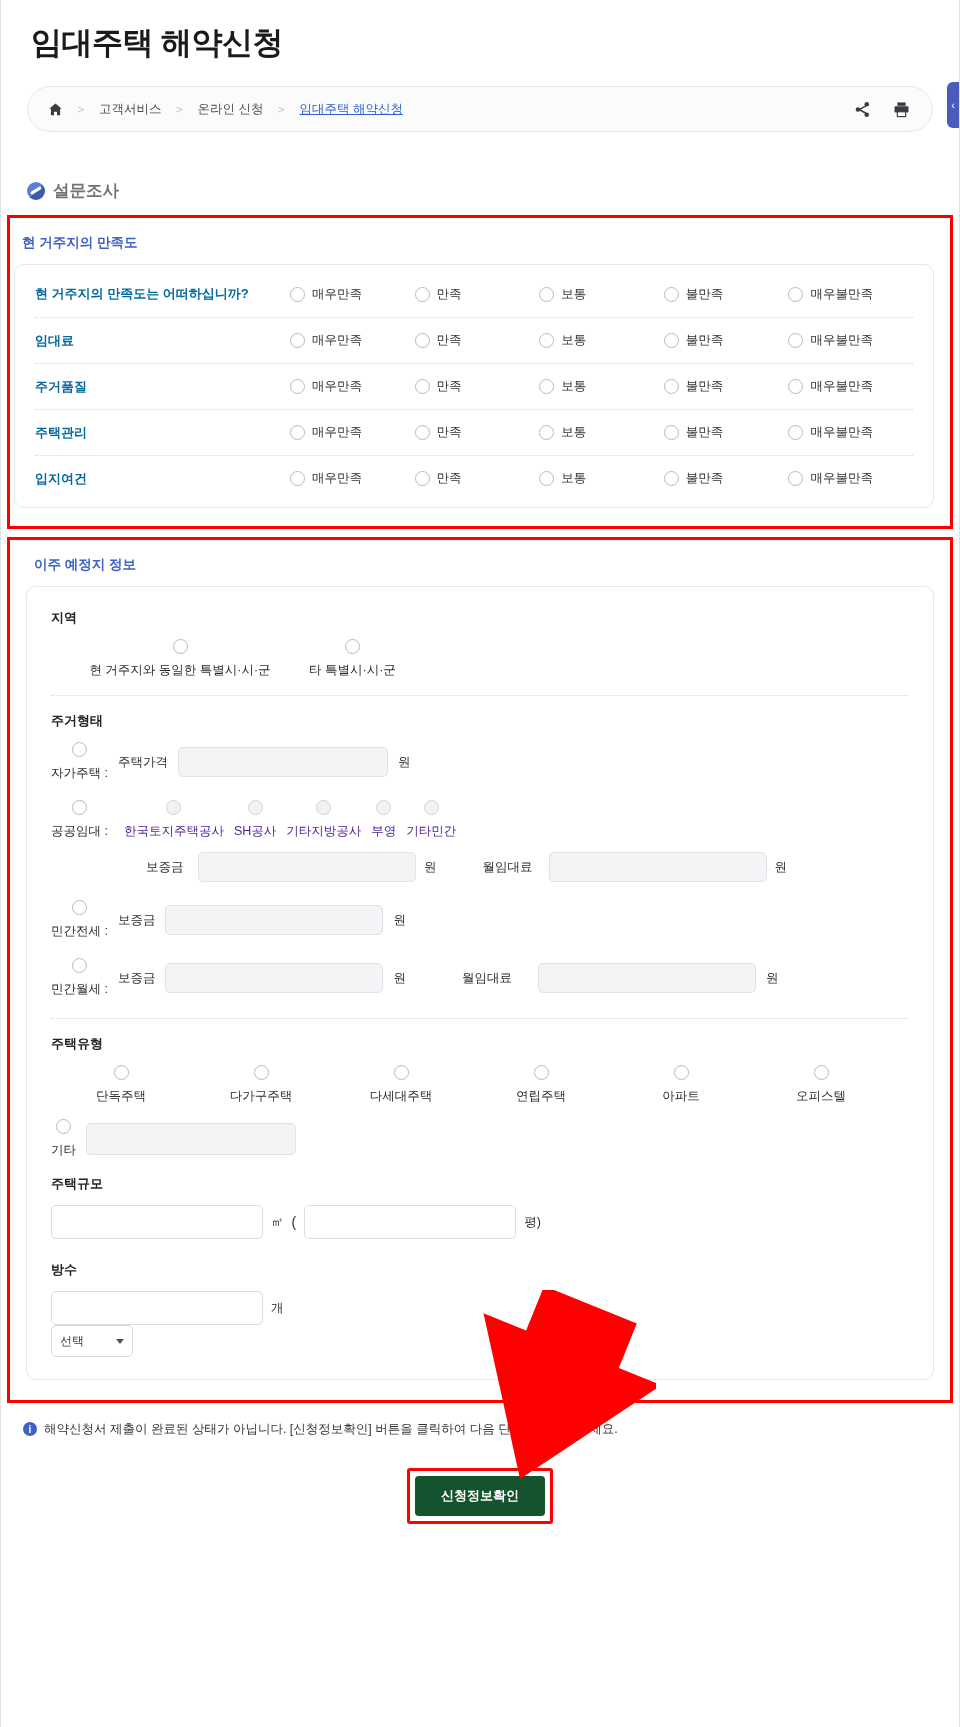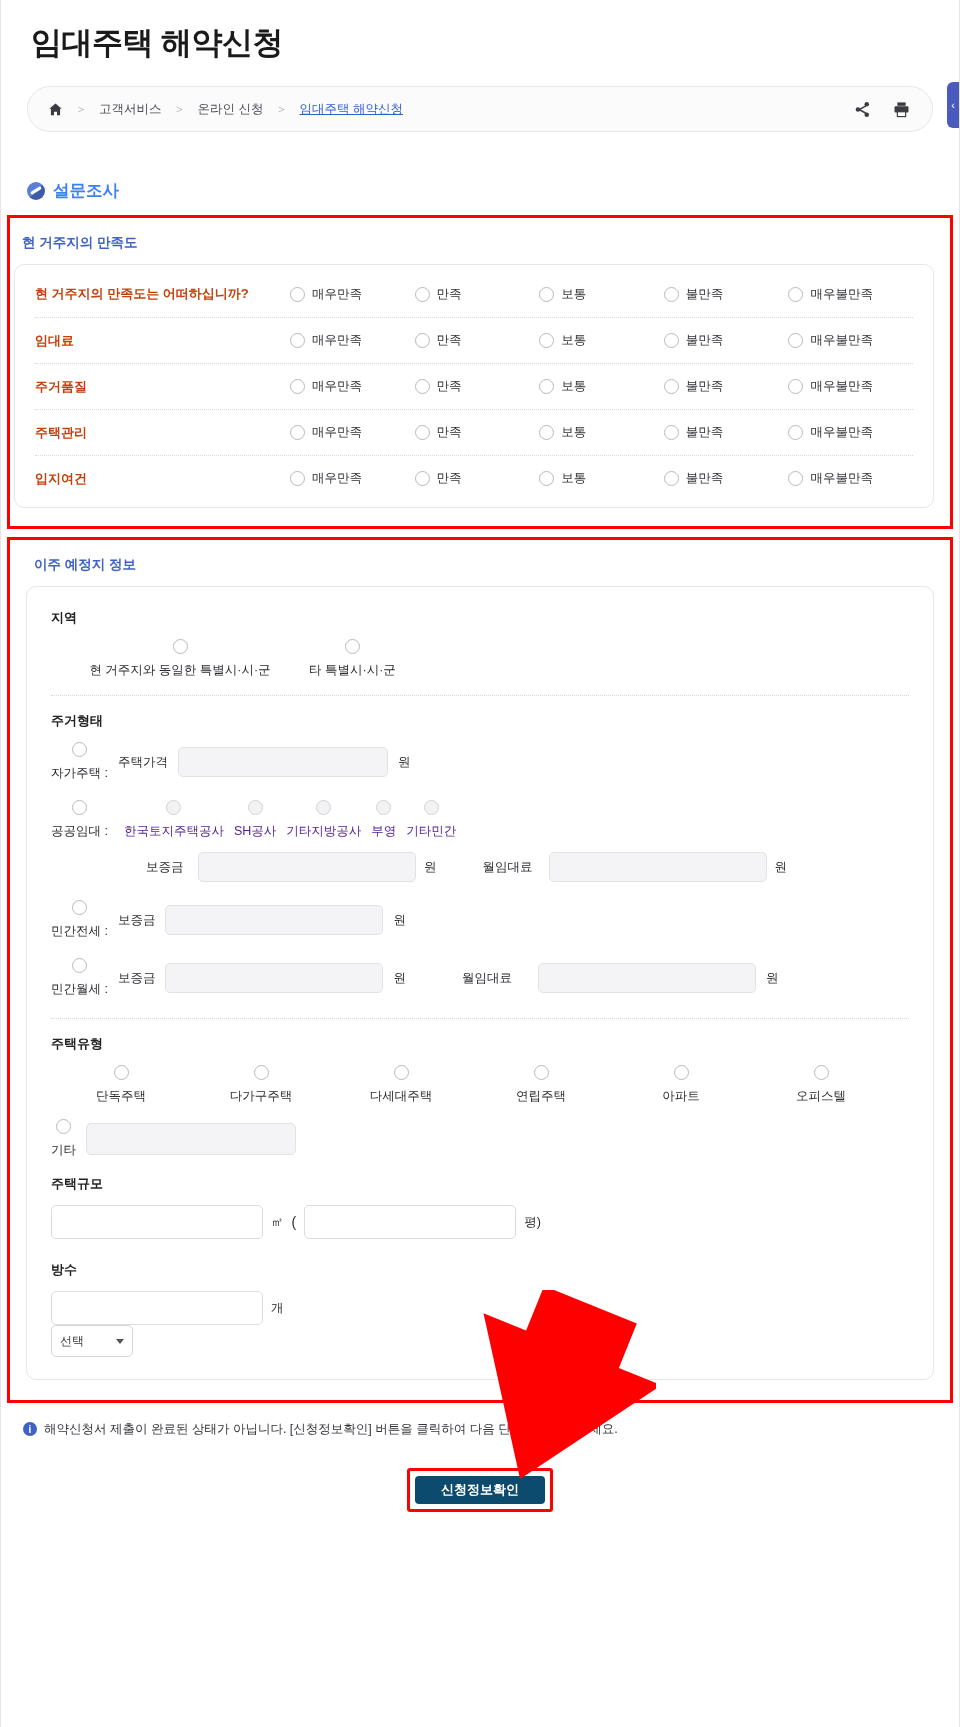--- a/index.html
+++ b/index.html
@@ -52,38 +52,38 @@
   }
   .sec-dot {
     width: 18px; height: 18px; border-radius: 50%;
     background: linear-gradient(135deg,#5b7fd4 0 50%, #3c5ba8 50% 100%);
     position: relative;
   }
   .sec-dot::after{
     content:""; position:absolute; left:3px; top:7px; width:12px; height:3px;
     background:#fff; transform:rotate(-32deg); border-radius:2px;
   }
-  .section-head h2 { font-size: 16.5px; font-weight: 700; color: #3b82f6; }
+  .section-head h2 { font-size: 16.5px; font-weight: 700; color: #737373; }
 
   
   .redbox { border: 3px solid #ff0000; }
   .block-1 { margin: 13px 6px 0 6px; padding: 10px 16px 18px 4px; }
   .block-2 { margin: 8px 6px 0 6px; padding: 10px 16px 20px 16px; }
 
   .block-title { font-size: 13.5px; font-weight: 700; color: #3f62c4; margin: 6px 0 12px 8px; }
 
   .card {
     border: 1px solid #e7e7ea; border-radius: 10px; background: #fff;
     padding: 6px 20px;
   }
 
   
   .srow { display: flex; align-items: center; min-height: 46px; }
   .srow + .srow { border-top: 1px dotted #d8d8dd; }
-  .srow .q { width: 255px; font-size: 13px; font-weight: 700; color: #c2410c; }
+  .srow .q { width: 255px; font-size: 13px; font-weight: 700; color: #0369a1; }
   .opts { flex: 1; display: flex; }
   .opt { display: flex; align-items: center; gap: 7px; width: 20%; }
   .opt span { font-size: 12.5px; color: #303036; white-space: nowrap; }
 
   .radio {
     width: 15px; height: 15px; border-radius: 50%;
     border: 1px solid #b9b9c1; background: #fff; flex: 0 0 auto;
   }
   .radio.dim { border-color: #d3d3d8; background: #f2f2f4; }
 
@@ -129,22 +129,22 @@
   .info-i {
     width: 14px; height: 14px; border-radius: 50%; background: #3f62c4; color: #fff;
     font-size: 10px; font-weight: 700; display: flex; align-items: center;
     justify-content: center; flex: 0 0 auto; margin-top: 1px;
   }
   .notice p { font-size: 12.5px; color: #33333a; }
 
   .submit-wrap { display: flex; justify-content: center; margin-top: 30px; }
   .submit-outline { border: 3px solid #ff0000; padding: 5px; border-radius: 3px; }
   .submit-btn {
-    background: #0c4a6e; color: #fff; border: none; border-radius: 4px;
-    font-size: 13px; font-weight: 700; padding: 5px 26px;
+    background: #14532d; color: #fff; border: none; border-radius: 4px;
+    font-size: 13px; font-weight: 700; padding: 11px 26px;
     font-family: "Liberation Sans", sans-serif; cursor: pointer;
   }
 
   
   .arrow { position: absolute; left: 455px; top: 1290px; pointer-events: none; }
 </style>
 </head>
 <body>
 
 <div class="page">

